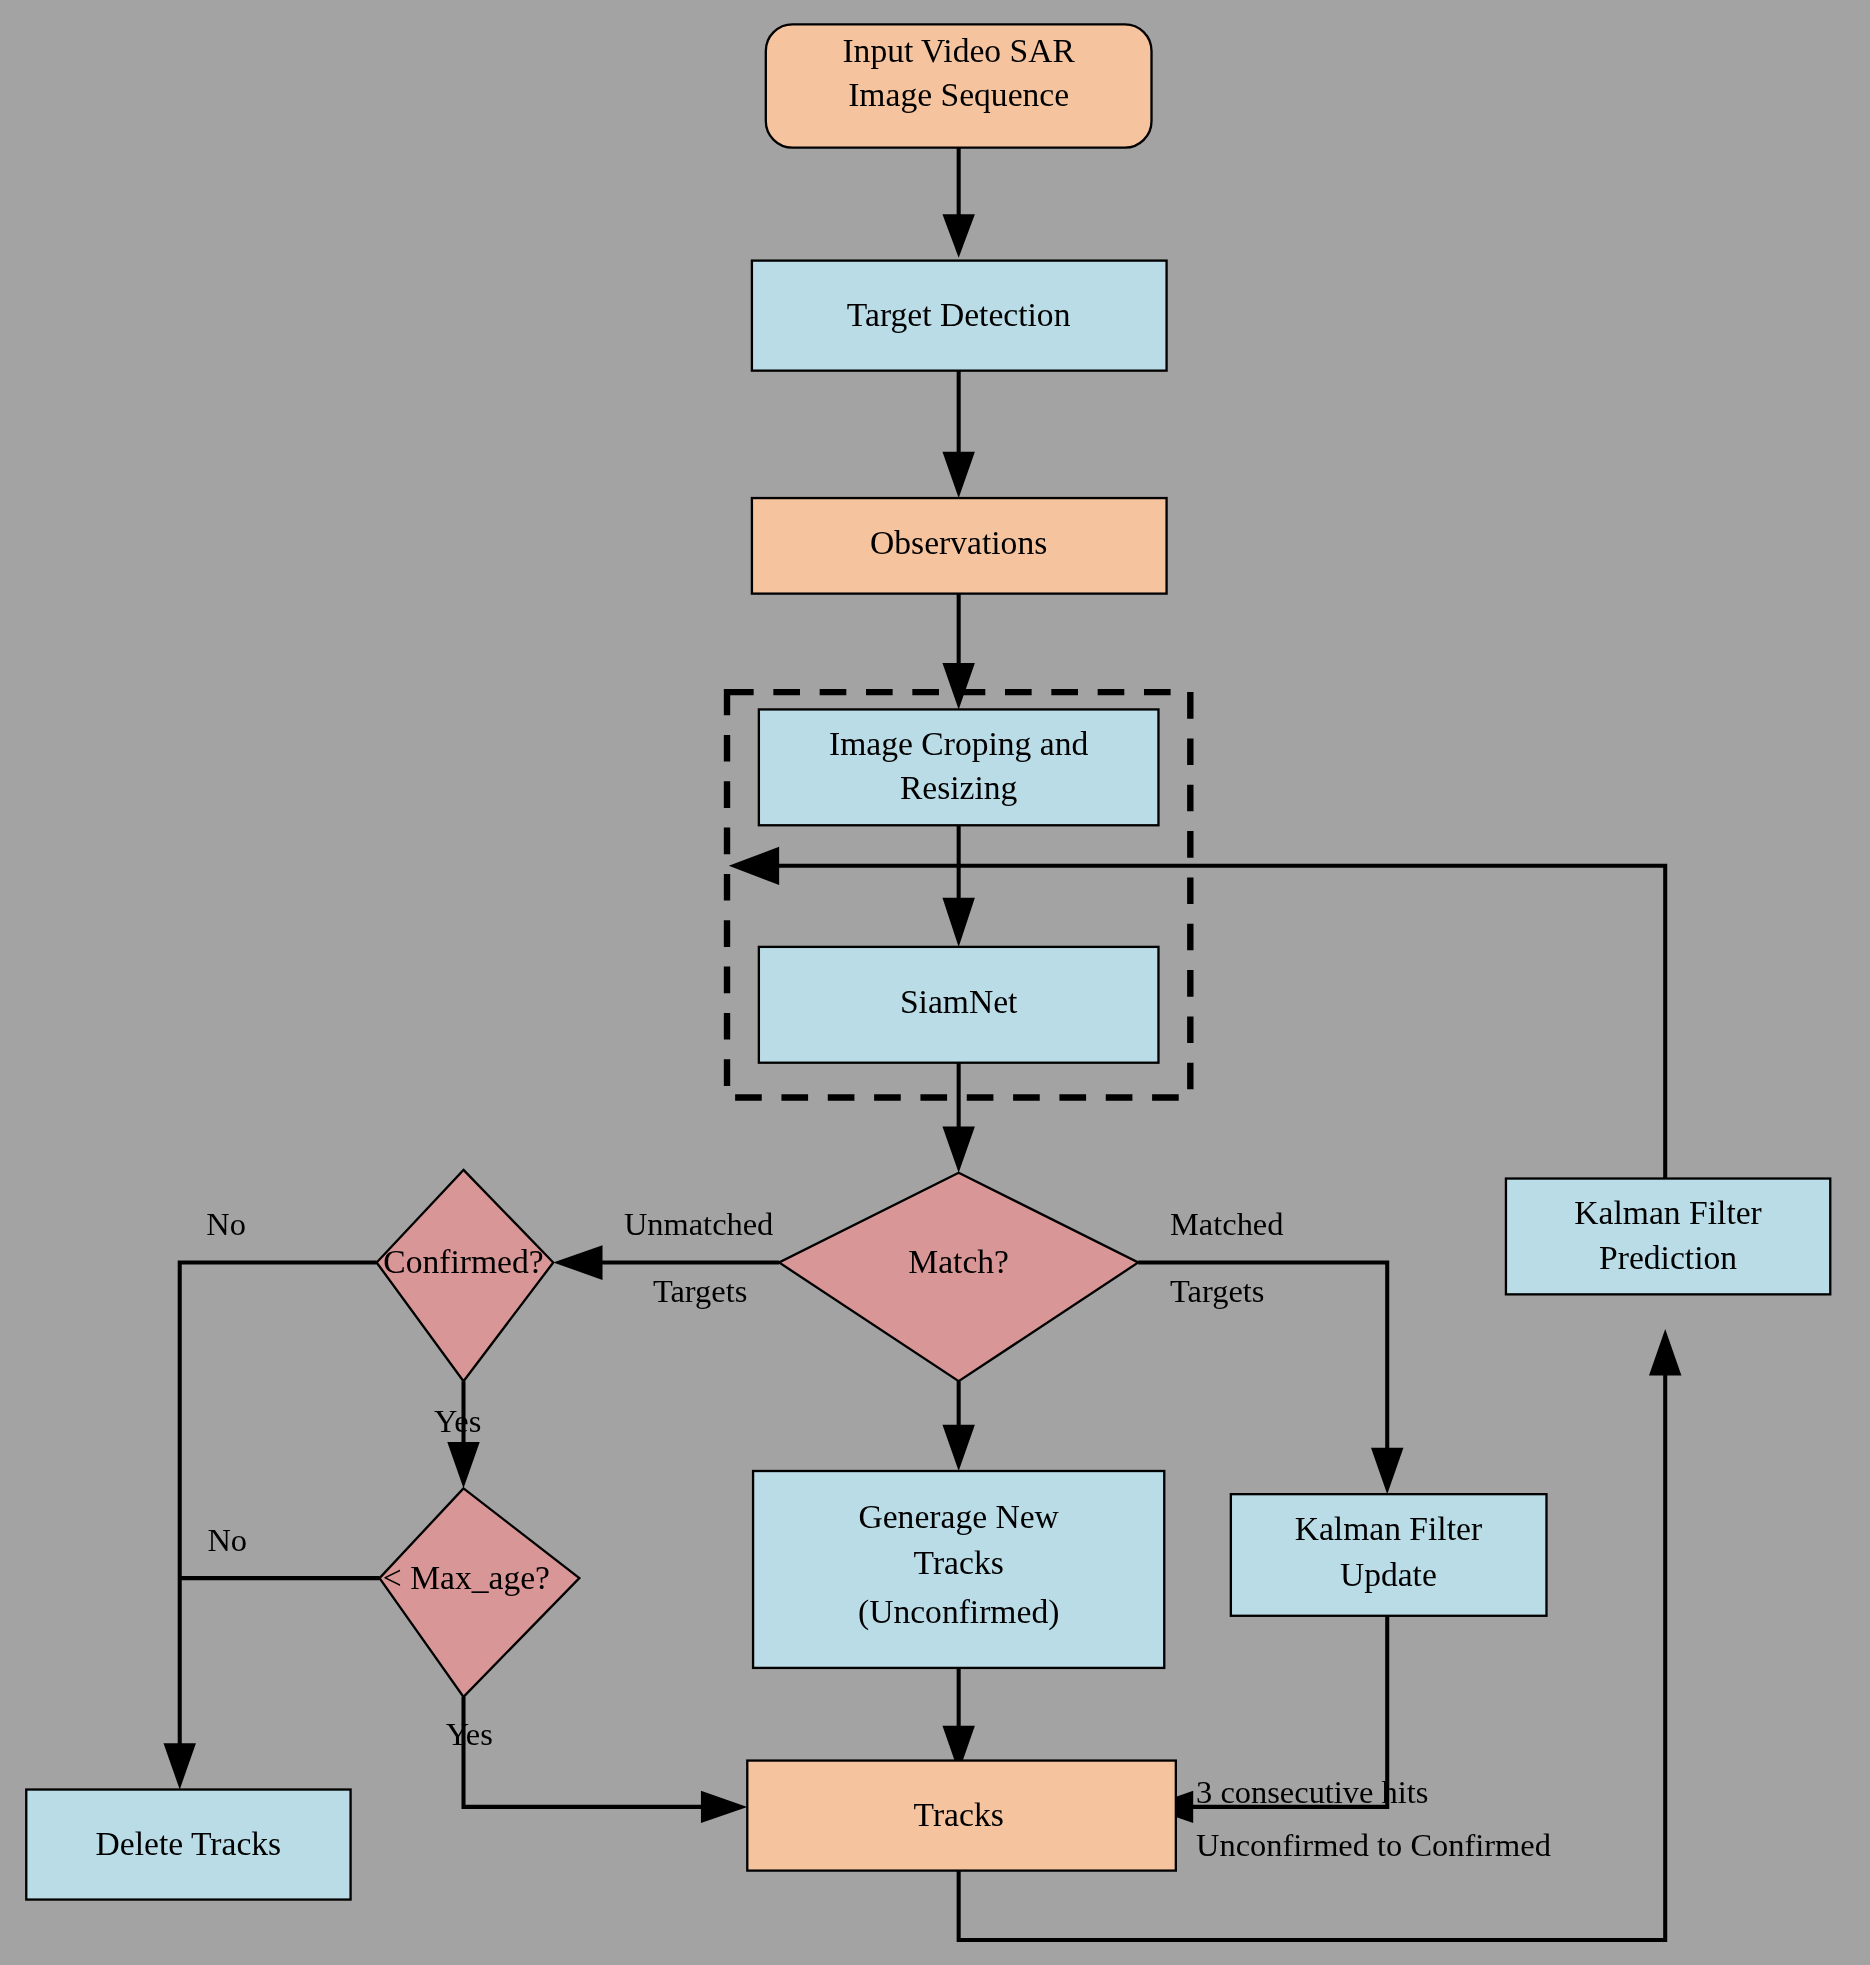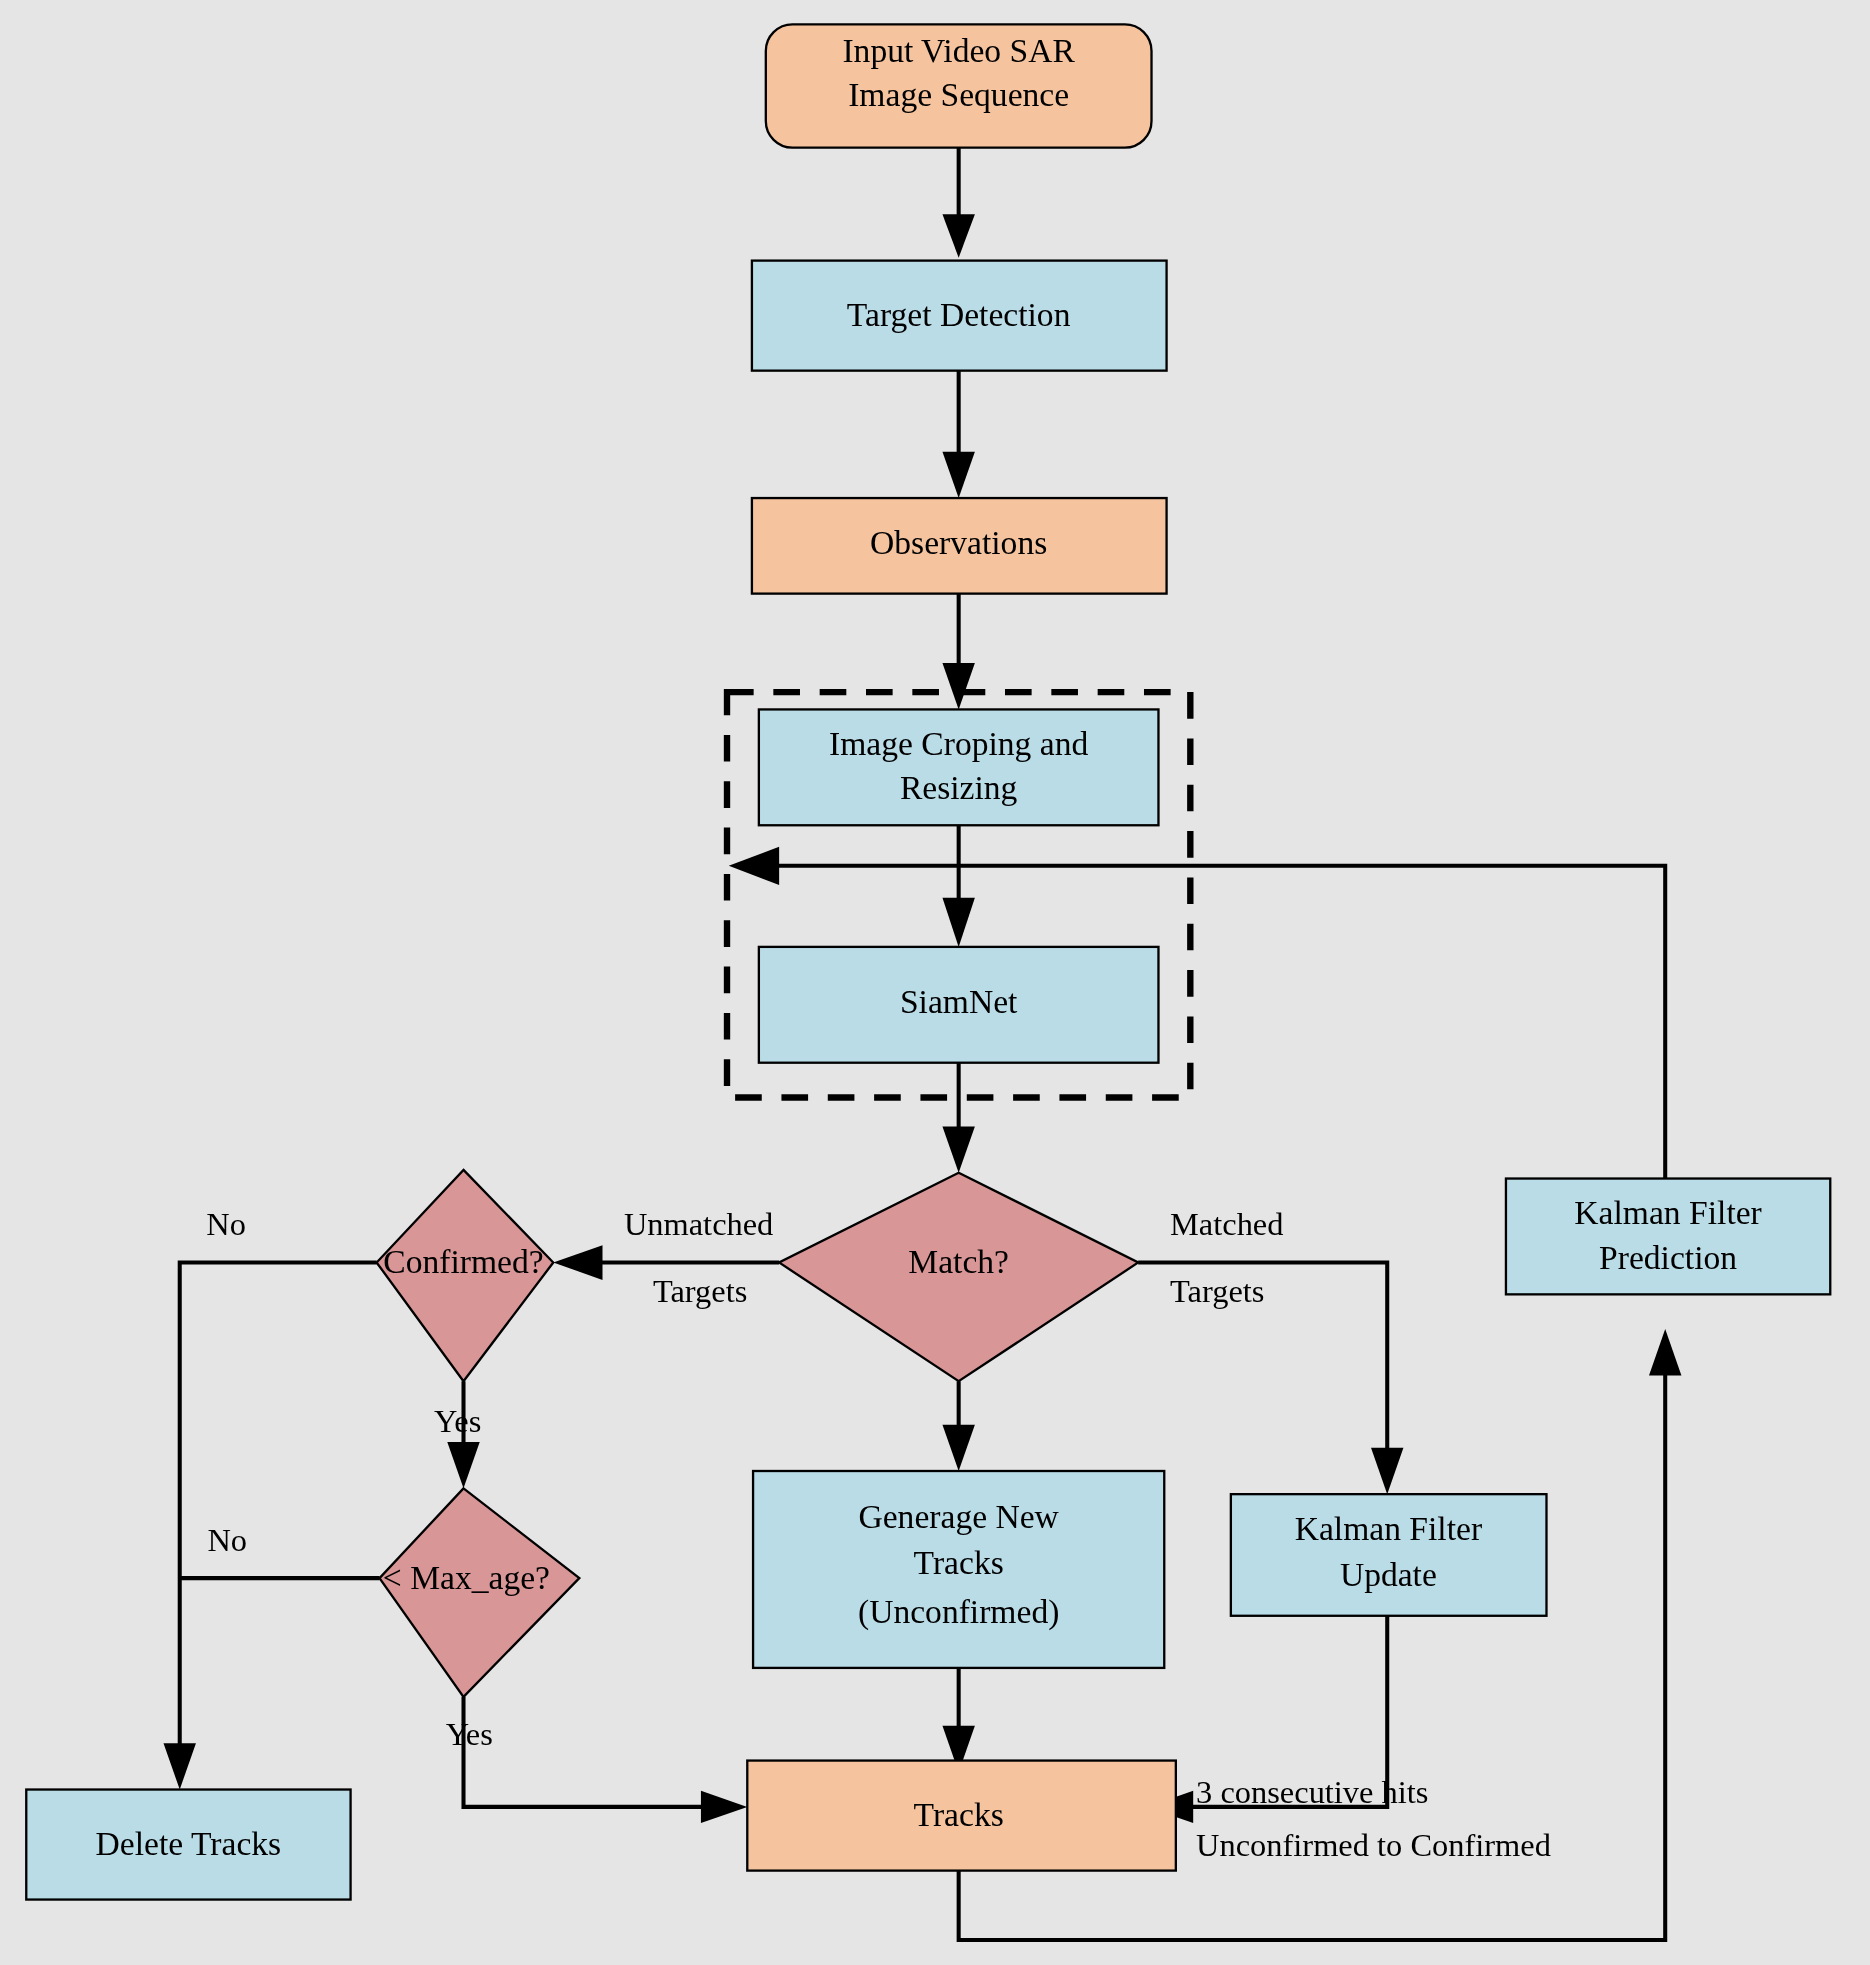--- a/index.html
+++ b/index.html
@@ -4,21 +4,21 @@
 <style>
   html, body {
     margin: 0;
     padding: 0;
     background: #ffffff;
   }
   #stage {
     position: relative;
     width: 1871px;
     height: 1965px;
-    background: #e5e5e5;
+    background: #a3a3a3;
     font-family: "Liberation Serif", "DejaVu Serif", serif;
   }
   svg#flow {
     position: absolute;
     inset: 0;
     width: 1871px;
     height: 1965px;
     display: block;
   }
   .node-rect {

